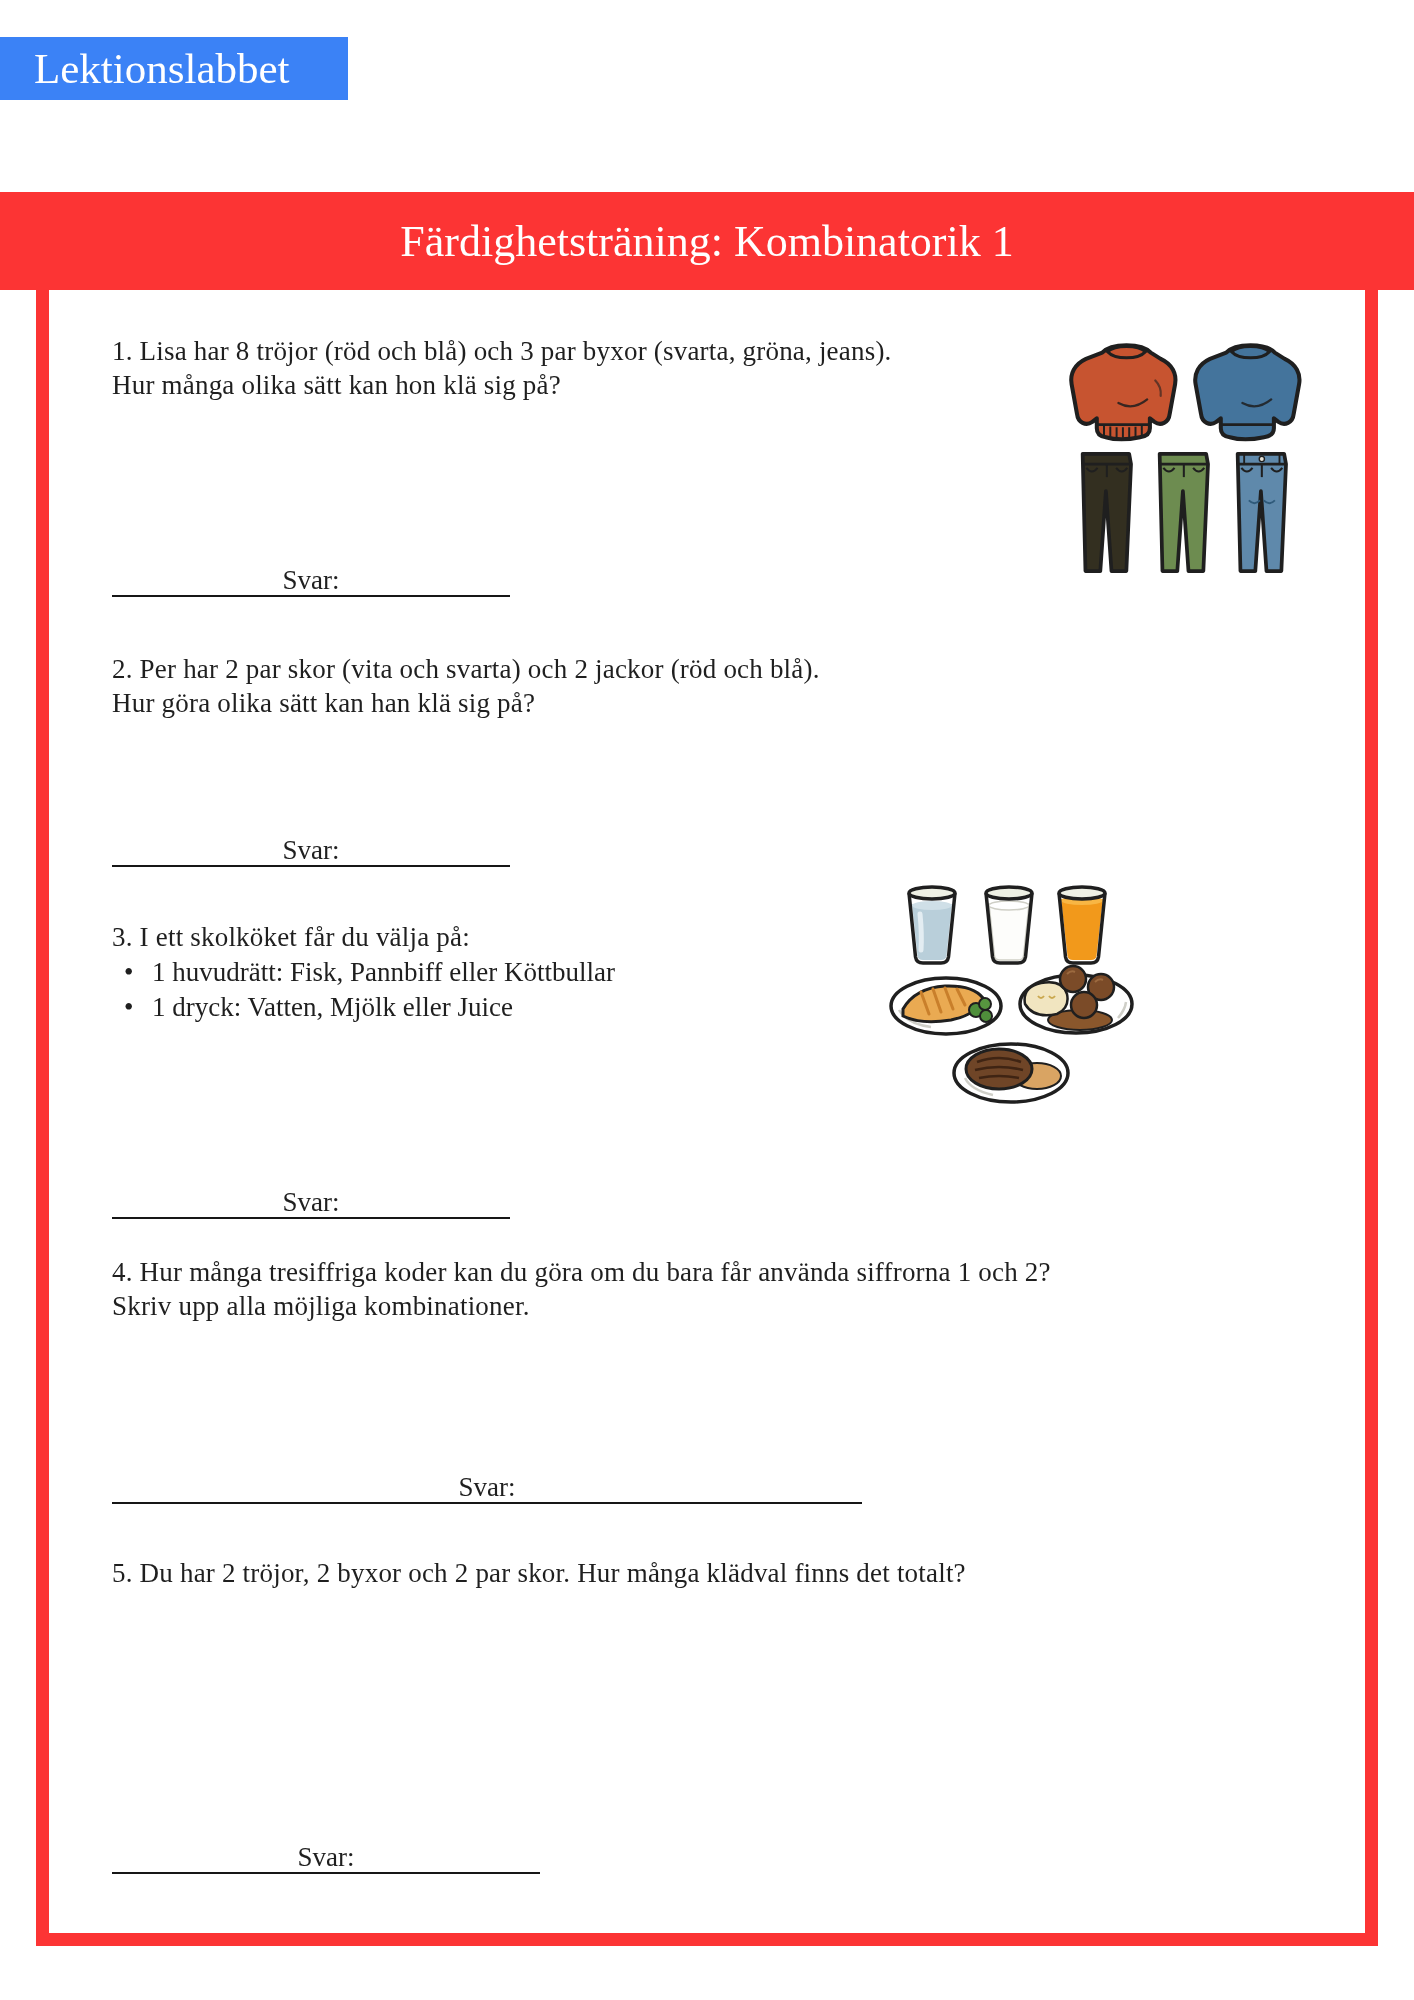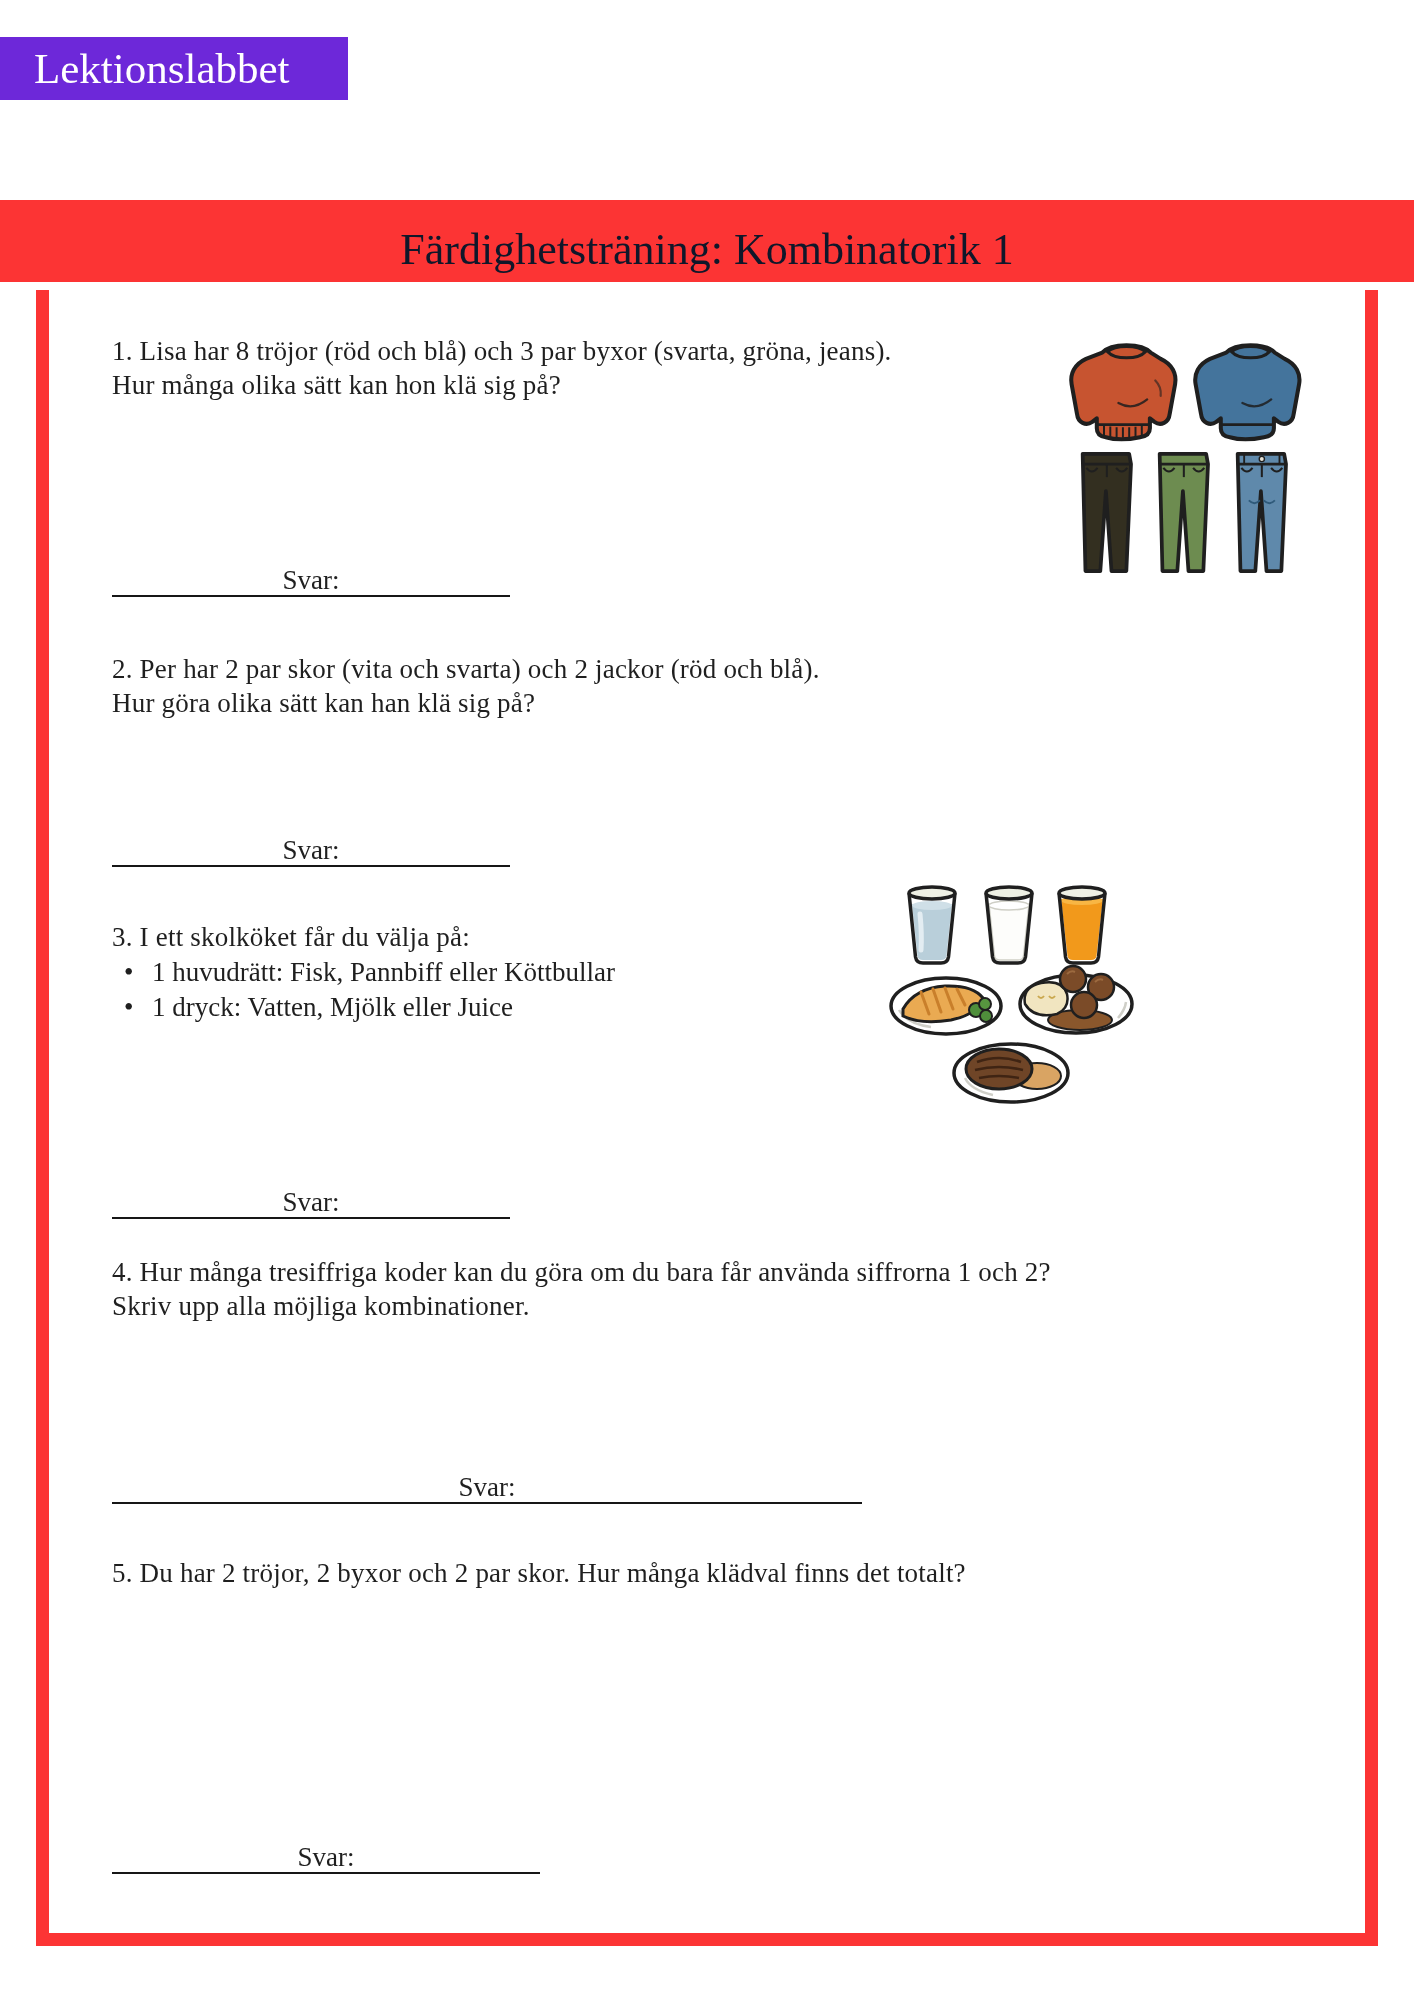--- a/index.html
+++ b/index.html
@@ -2,25 +2,25 @@
 <html><head>
 <meta charset="utf-8">
 <style>
   html,body{margin:0;padding:0;background:#ffffff;}
   .page{
     position:relative;width:1414px;height:2000px;background:#ffffff;
     font-family:"Liberation Serif","DejaVu Serif",serif;color:#1f1f1f;overflow:hidden;
   }
   .logo{
     position:absolute;left:0;top:37px;width:348px;height:63px;line-height:64px;
-    padding-left:34px;box-sizing:border-box;background:#6d28d9;color:#ffffff;font-size:43px;
+    padding-left:34px;box-sizing:border-box;background:#3b82f6;color:#ffffff;font-size:43px;
   }
   .banner{
-    position:absolute;left:0;top:200px;width:1414px;height:82px;line-height:100px;
-    text-align:center;background:#fc3434;color:#0f172a;font-size:44px;
+    position:absolute;left:0;top:192px;width:1414px;height:98px;line-height:100px;
+    text-align:center;background:#fc3434;color:#ffffff;font-size:44px;
   }
   .frame{position:absolute;background:#fc3434;}
   .frame-left{left:36px;top:290px;width:13px;height:1656px;}
   .frame-right{left:1365px;top:290px;width:13px;height:1656px;}
   .frame-bottom{left:36px;top:1933px;width:1342px;height:13px;}
   .q{position:absolute;left:112px;font-size:27px;line-height:34px;letter-spacing:.2px;white-space:nowrap;}
   .bullet-row{position:absolute;left:124px;font-size:27px;line-height:34px;white-space:nowrap;}
   .bullet-dot{display:inline-block;width:28px;}
   .answer{
     position:absolute;left:112px;height:31px;font-size:27px;line-height:32px;

